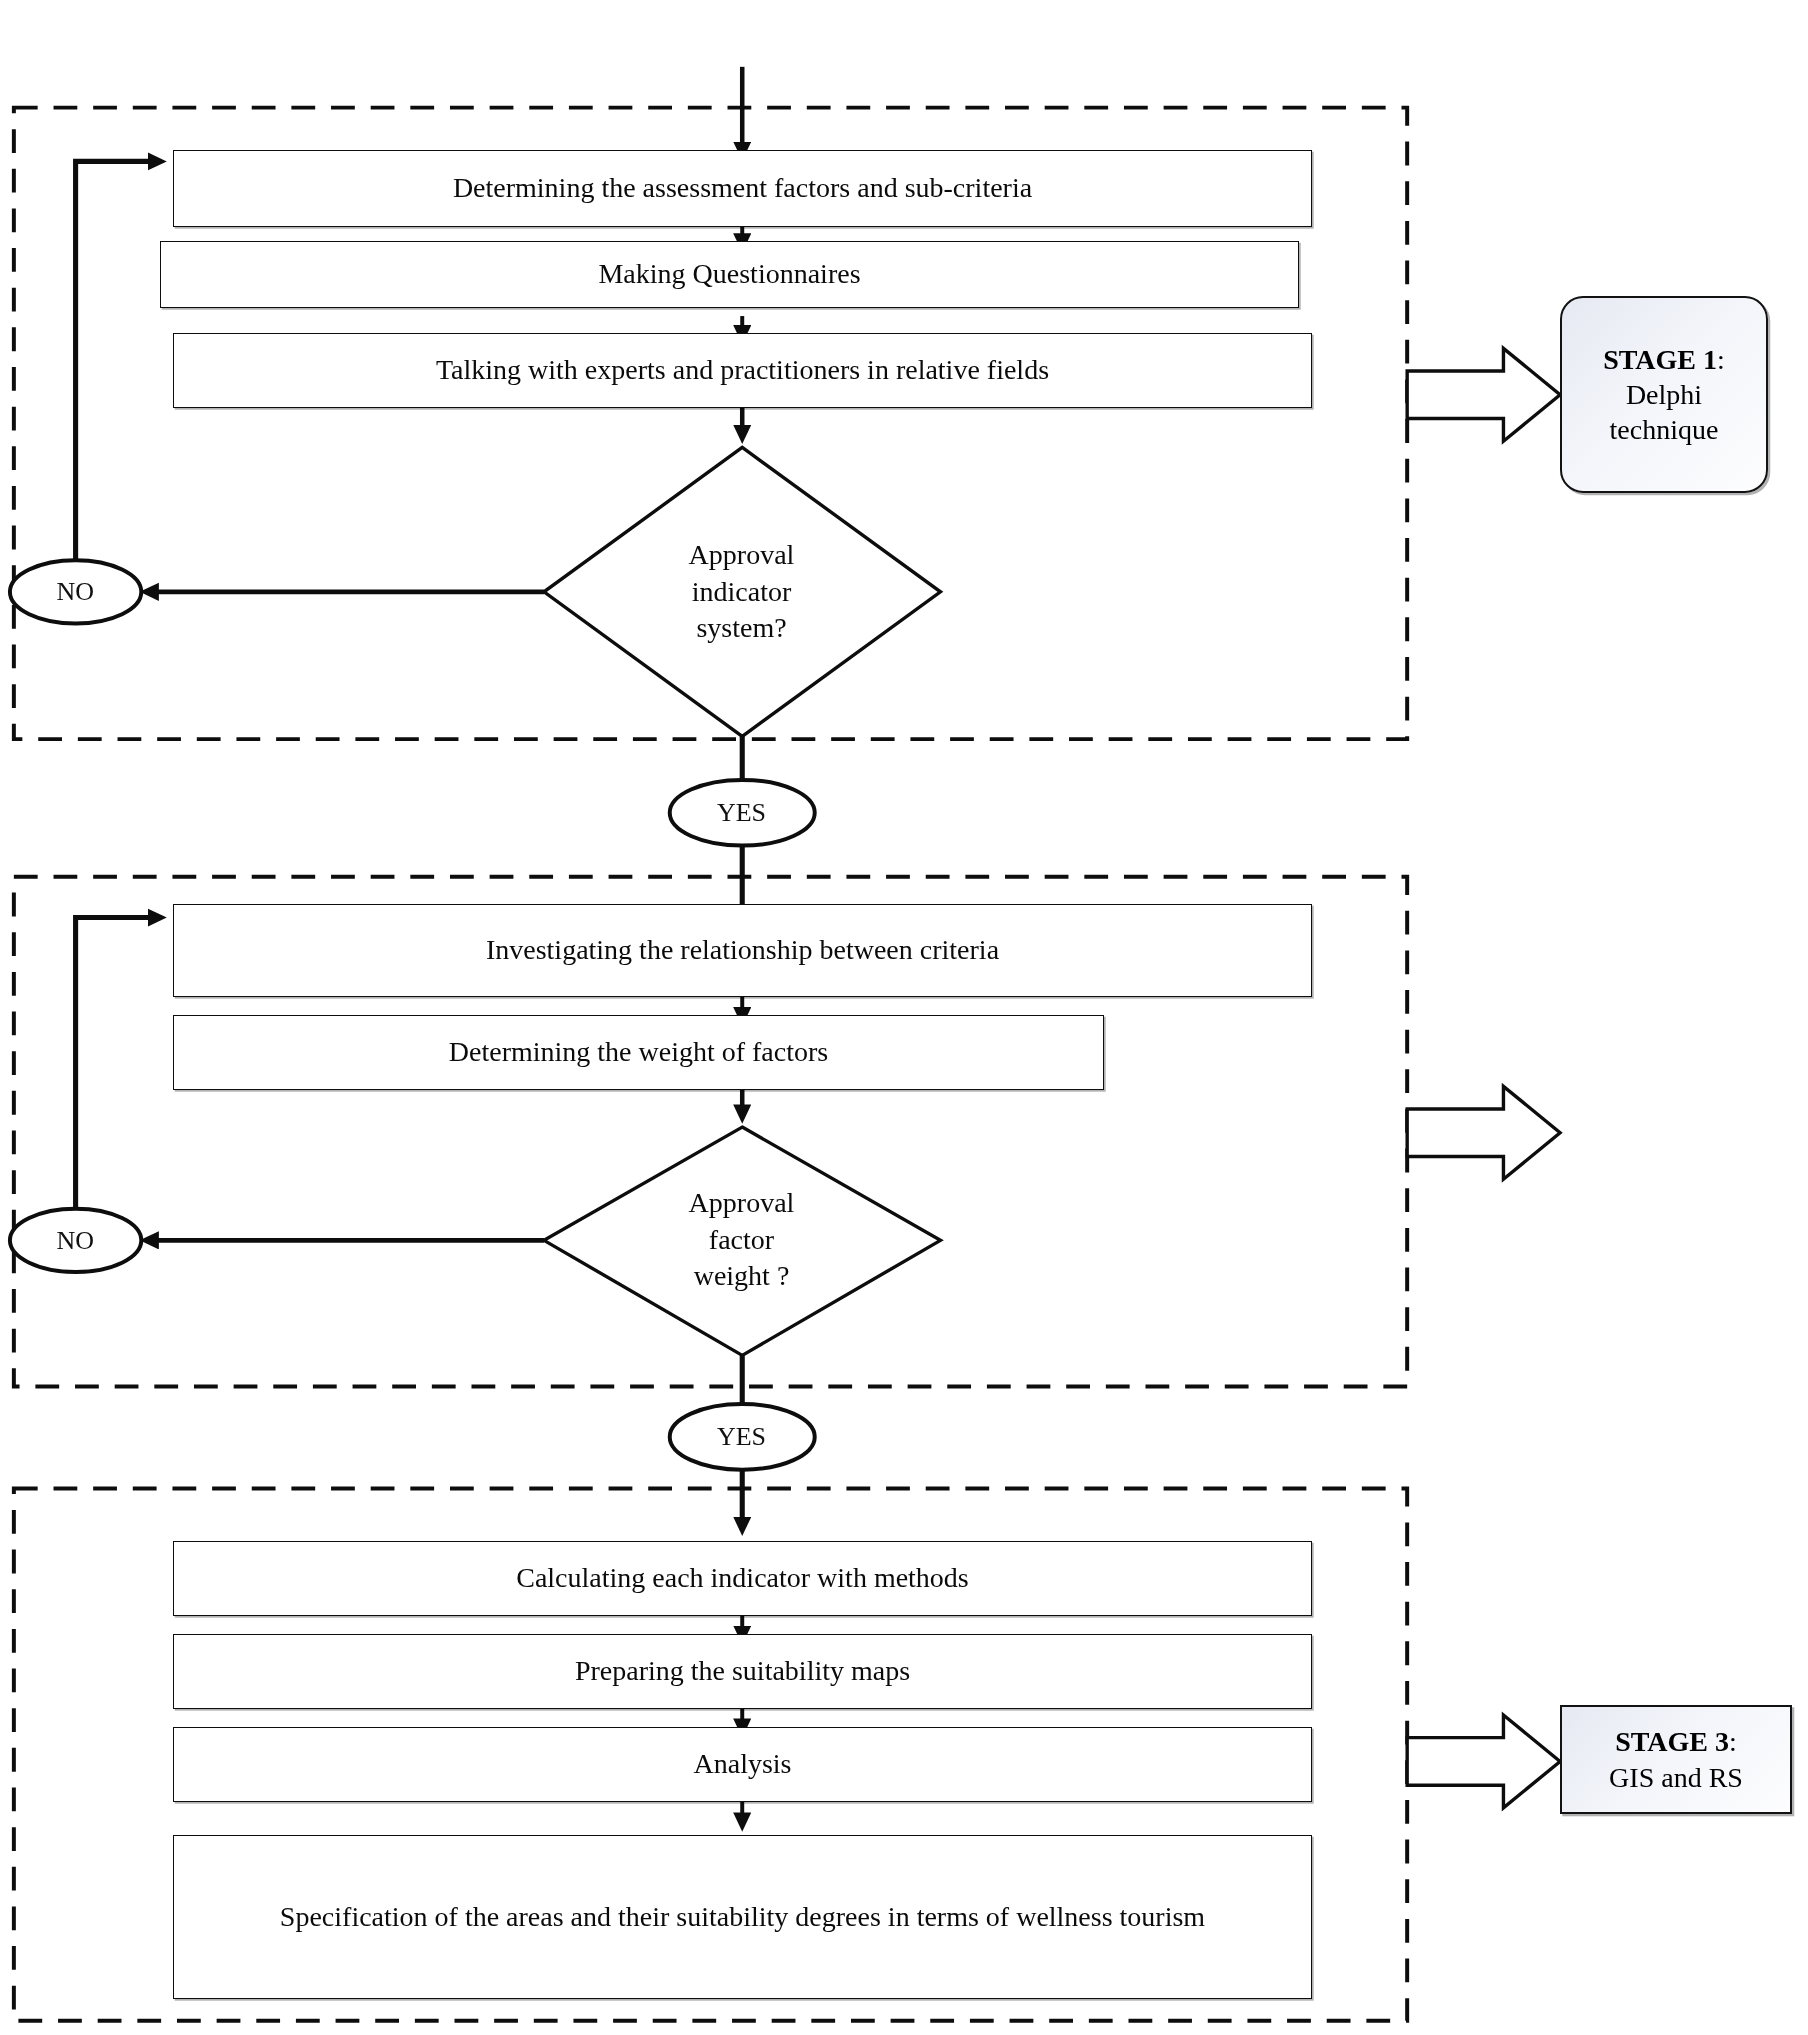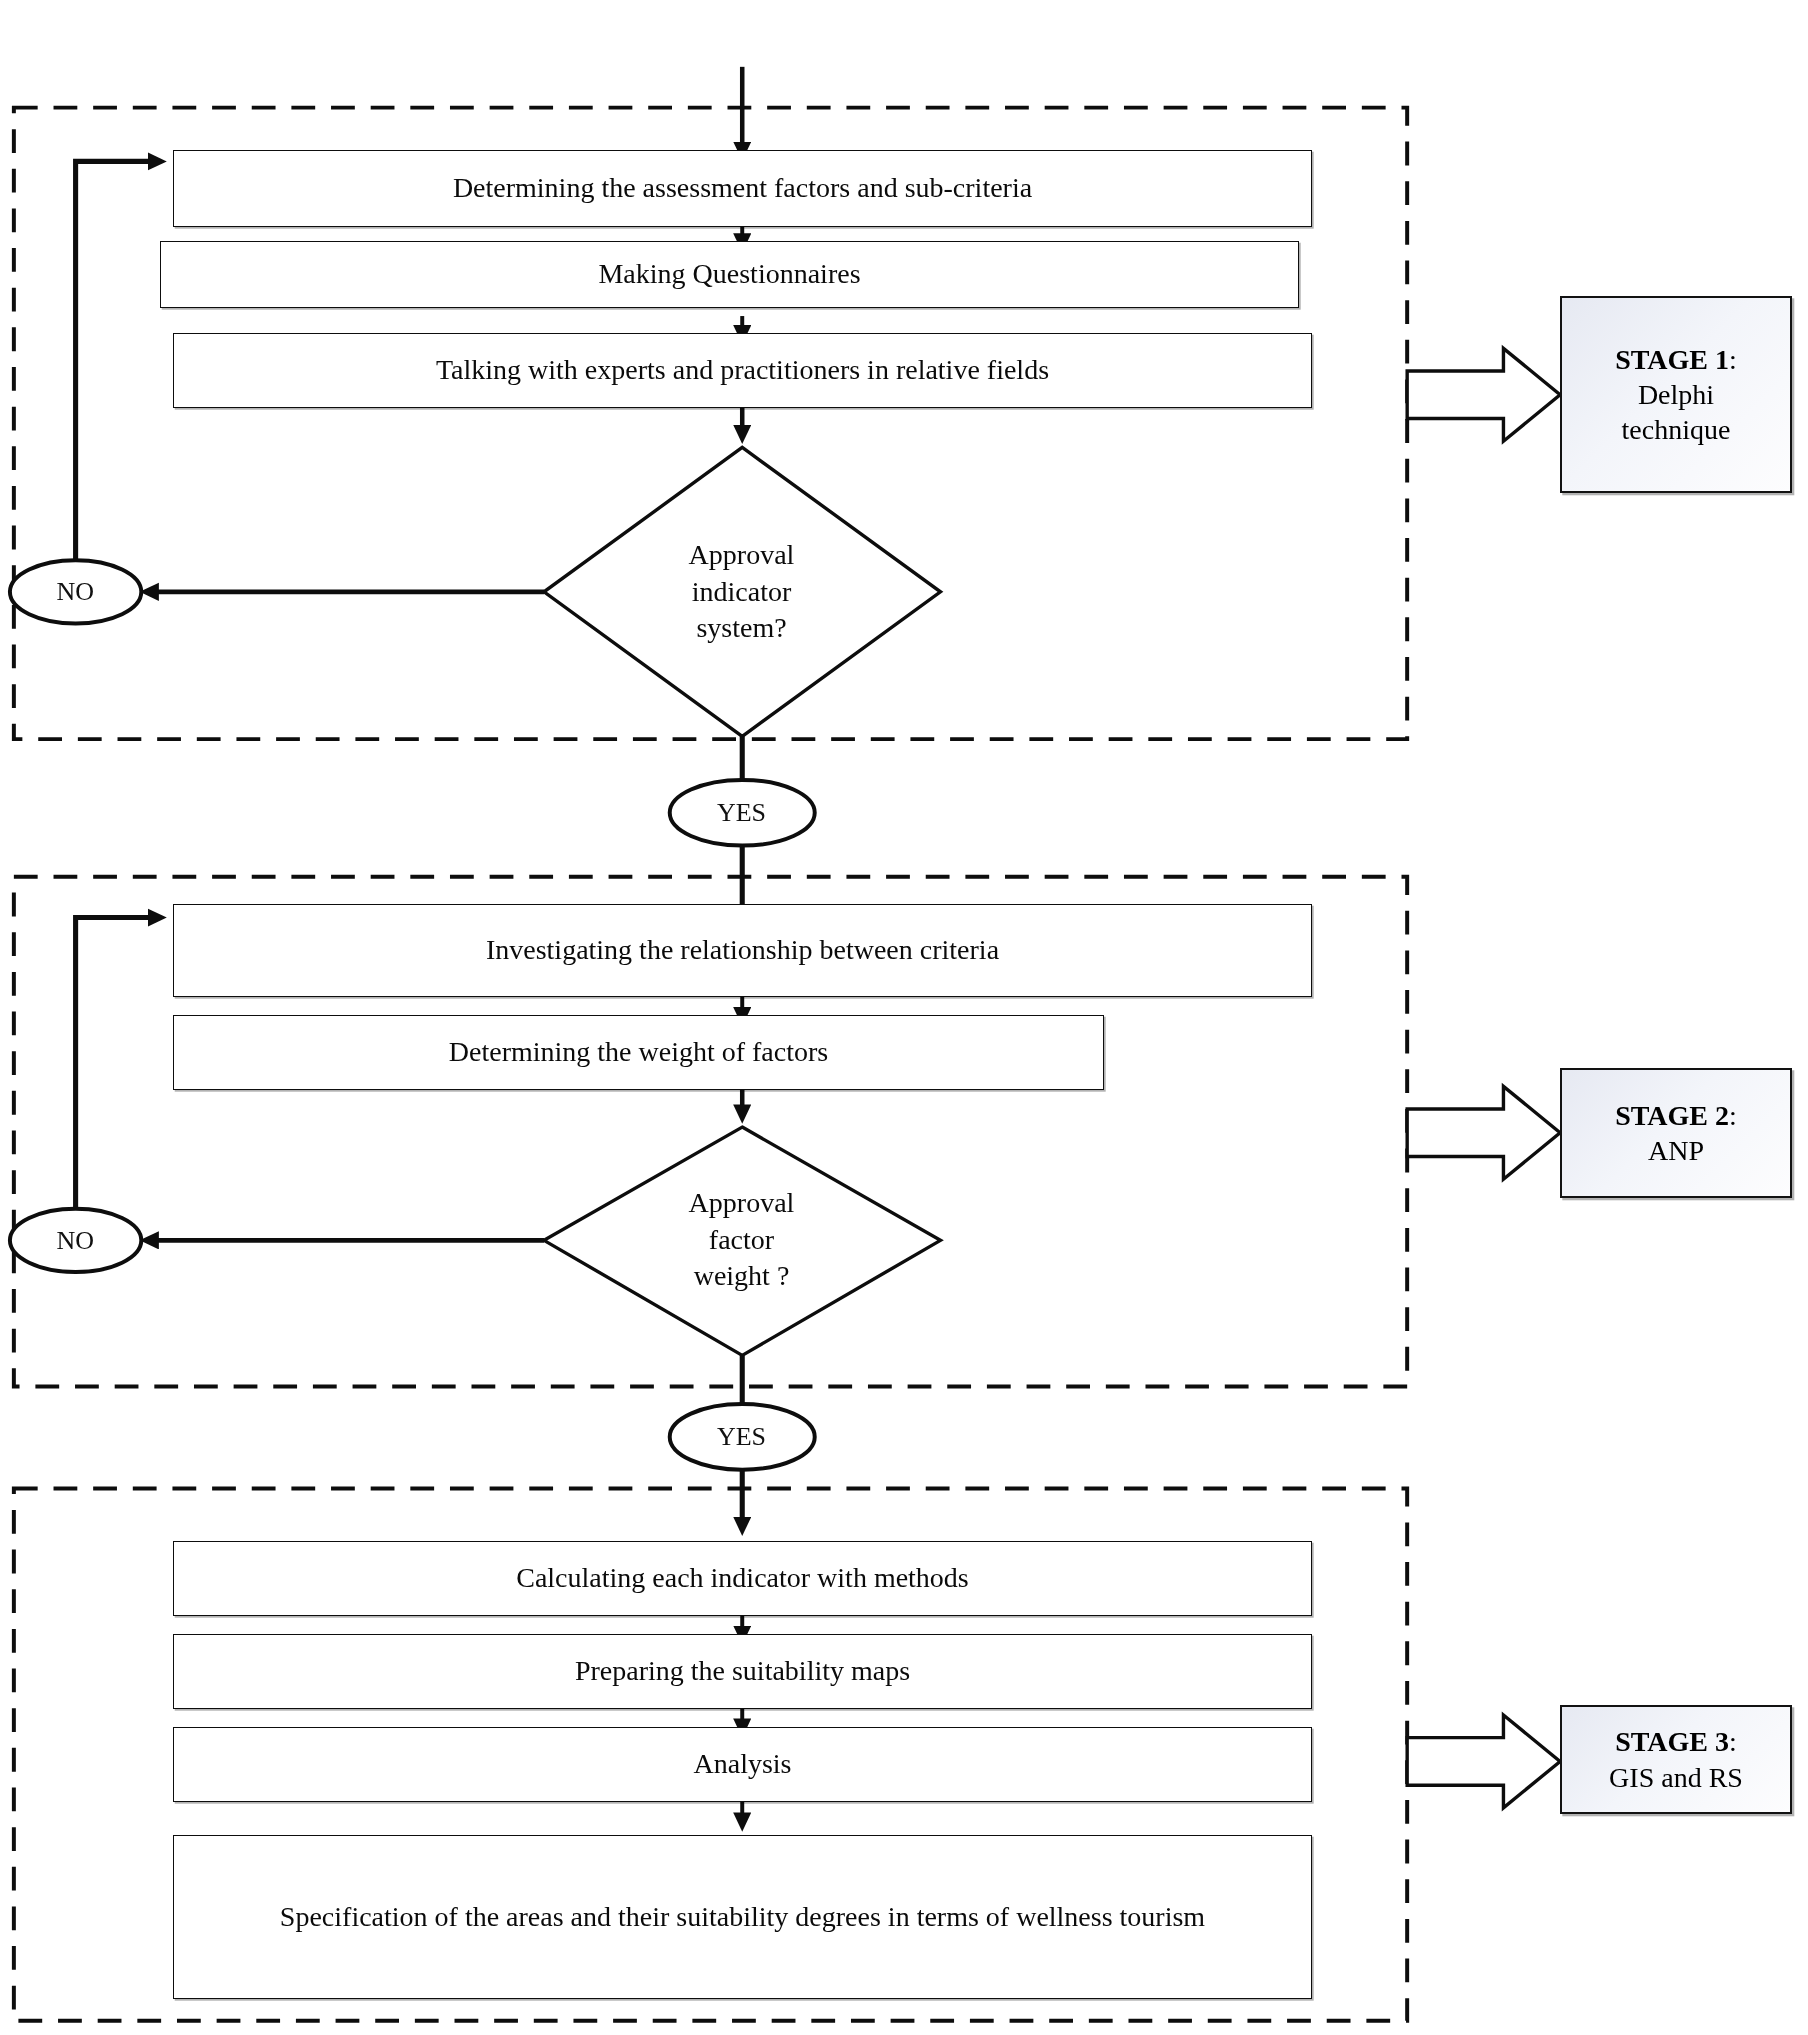--- a/index.html
+++ b/index.html
@@ -133,21 +133,21 @@
   </div>
 
   <div class="elabel" style="left:18.7px;top:575px;width:113px;height:34px;">
     <span>NO</span>
   </div>
 
   <div class="elabel" style="left:685px;top:796px;width:113px;height:34px;">
     <span>YES</span>
   </div>
 
-  <div class="stagebox" style="left:1560px;top:296px;width:232px;height:197px;flex-direction:column;">
+  <div class="stagebox" style="left:1560px;top:296px;width:208px;height:197px;flex-direction:column;border-radius:23px;">
     <div>
       <b>STAGE 1</b><span>:</span>
     </div>
     <div style="max-width:170px;">Delphi technique</div>
   </div>
 
   <div class="pbox" style="left:173px;top:904px;width:1139px;height:93px;">
     <span>Investigating the relationship between criteria</span>
   </div>
 
@@ -162,26 +162,20 @@
   </div>
 
   <div class="elabel" style="left:18.7px;top:1224px;width:113px;height:34px;">
     <span>NO</span>
   </div>
 
   <div class="elabel" style="left:685px;top:1420px;width:113px;height:34px;">
     <span>YES</span>
   </div>
 
-  <div class="stagebox" style="left:1560px;top:1068px;width:232px;height:130px;flex-direction:column;">
-    <div>
-      <b>STAGE 2</b><span>:</span>
-    </div>
-    <div>ANP</div>
-  </div>
 
   <div class="pbox" style="left:173px;top:1541px;width:1139px;height:75px;text-align:center;">
     <span>Calculating each indicator with methods</span>
   </div>
 
   <div class="pbox" style="left:173px;top:1634px;width:1139px;height:75px;">
     <span>Preparing the suitability maps</span>
   </div>
 
   <div class="pbox" style="left:173px;top:1727px;width:1139px;height:75px;">

